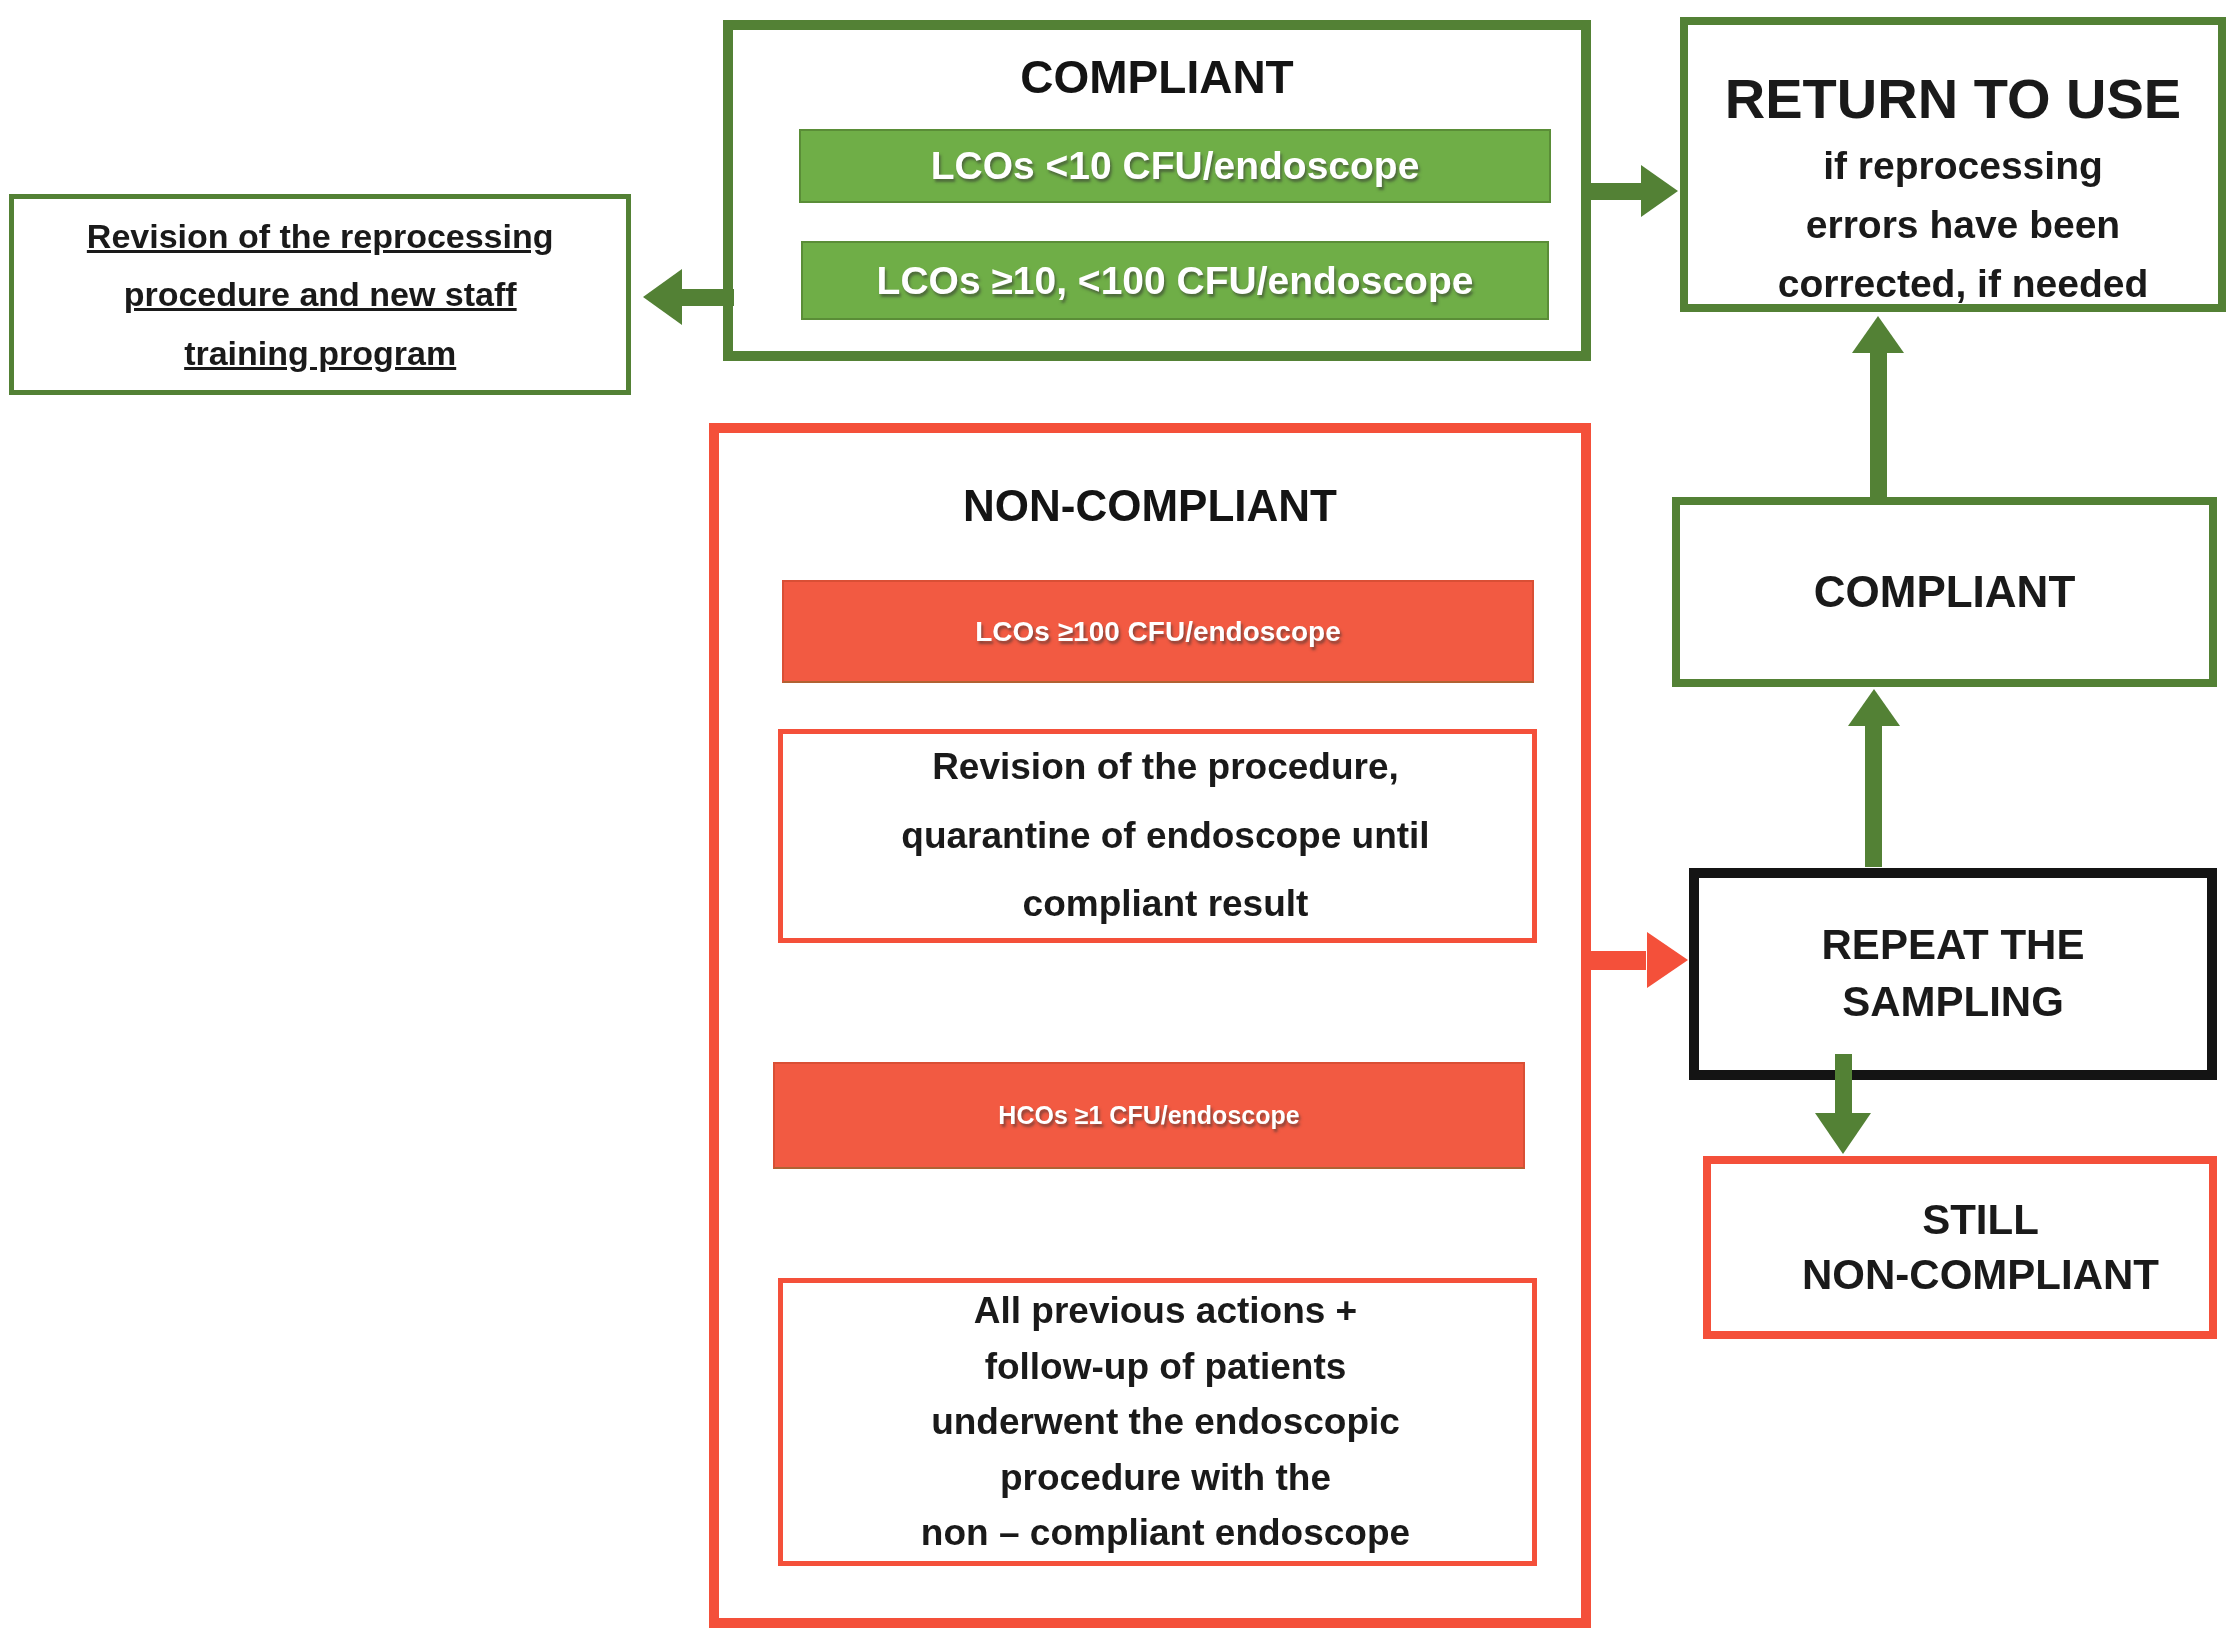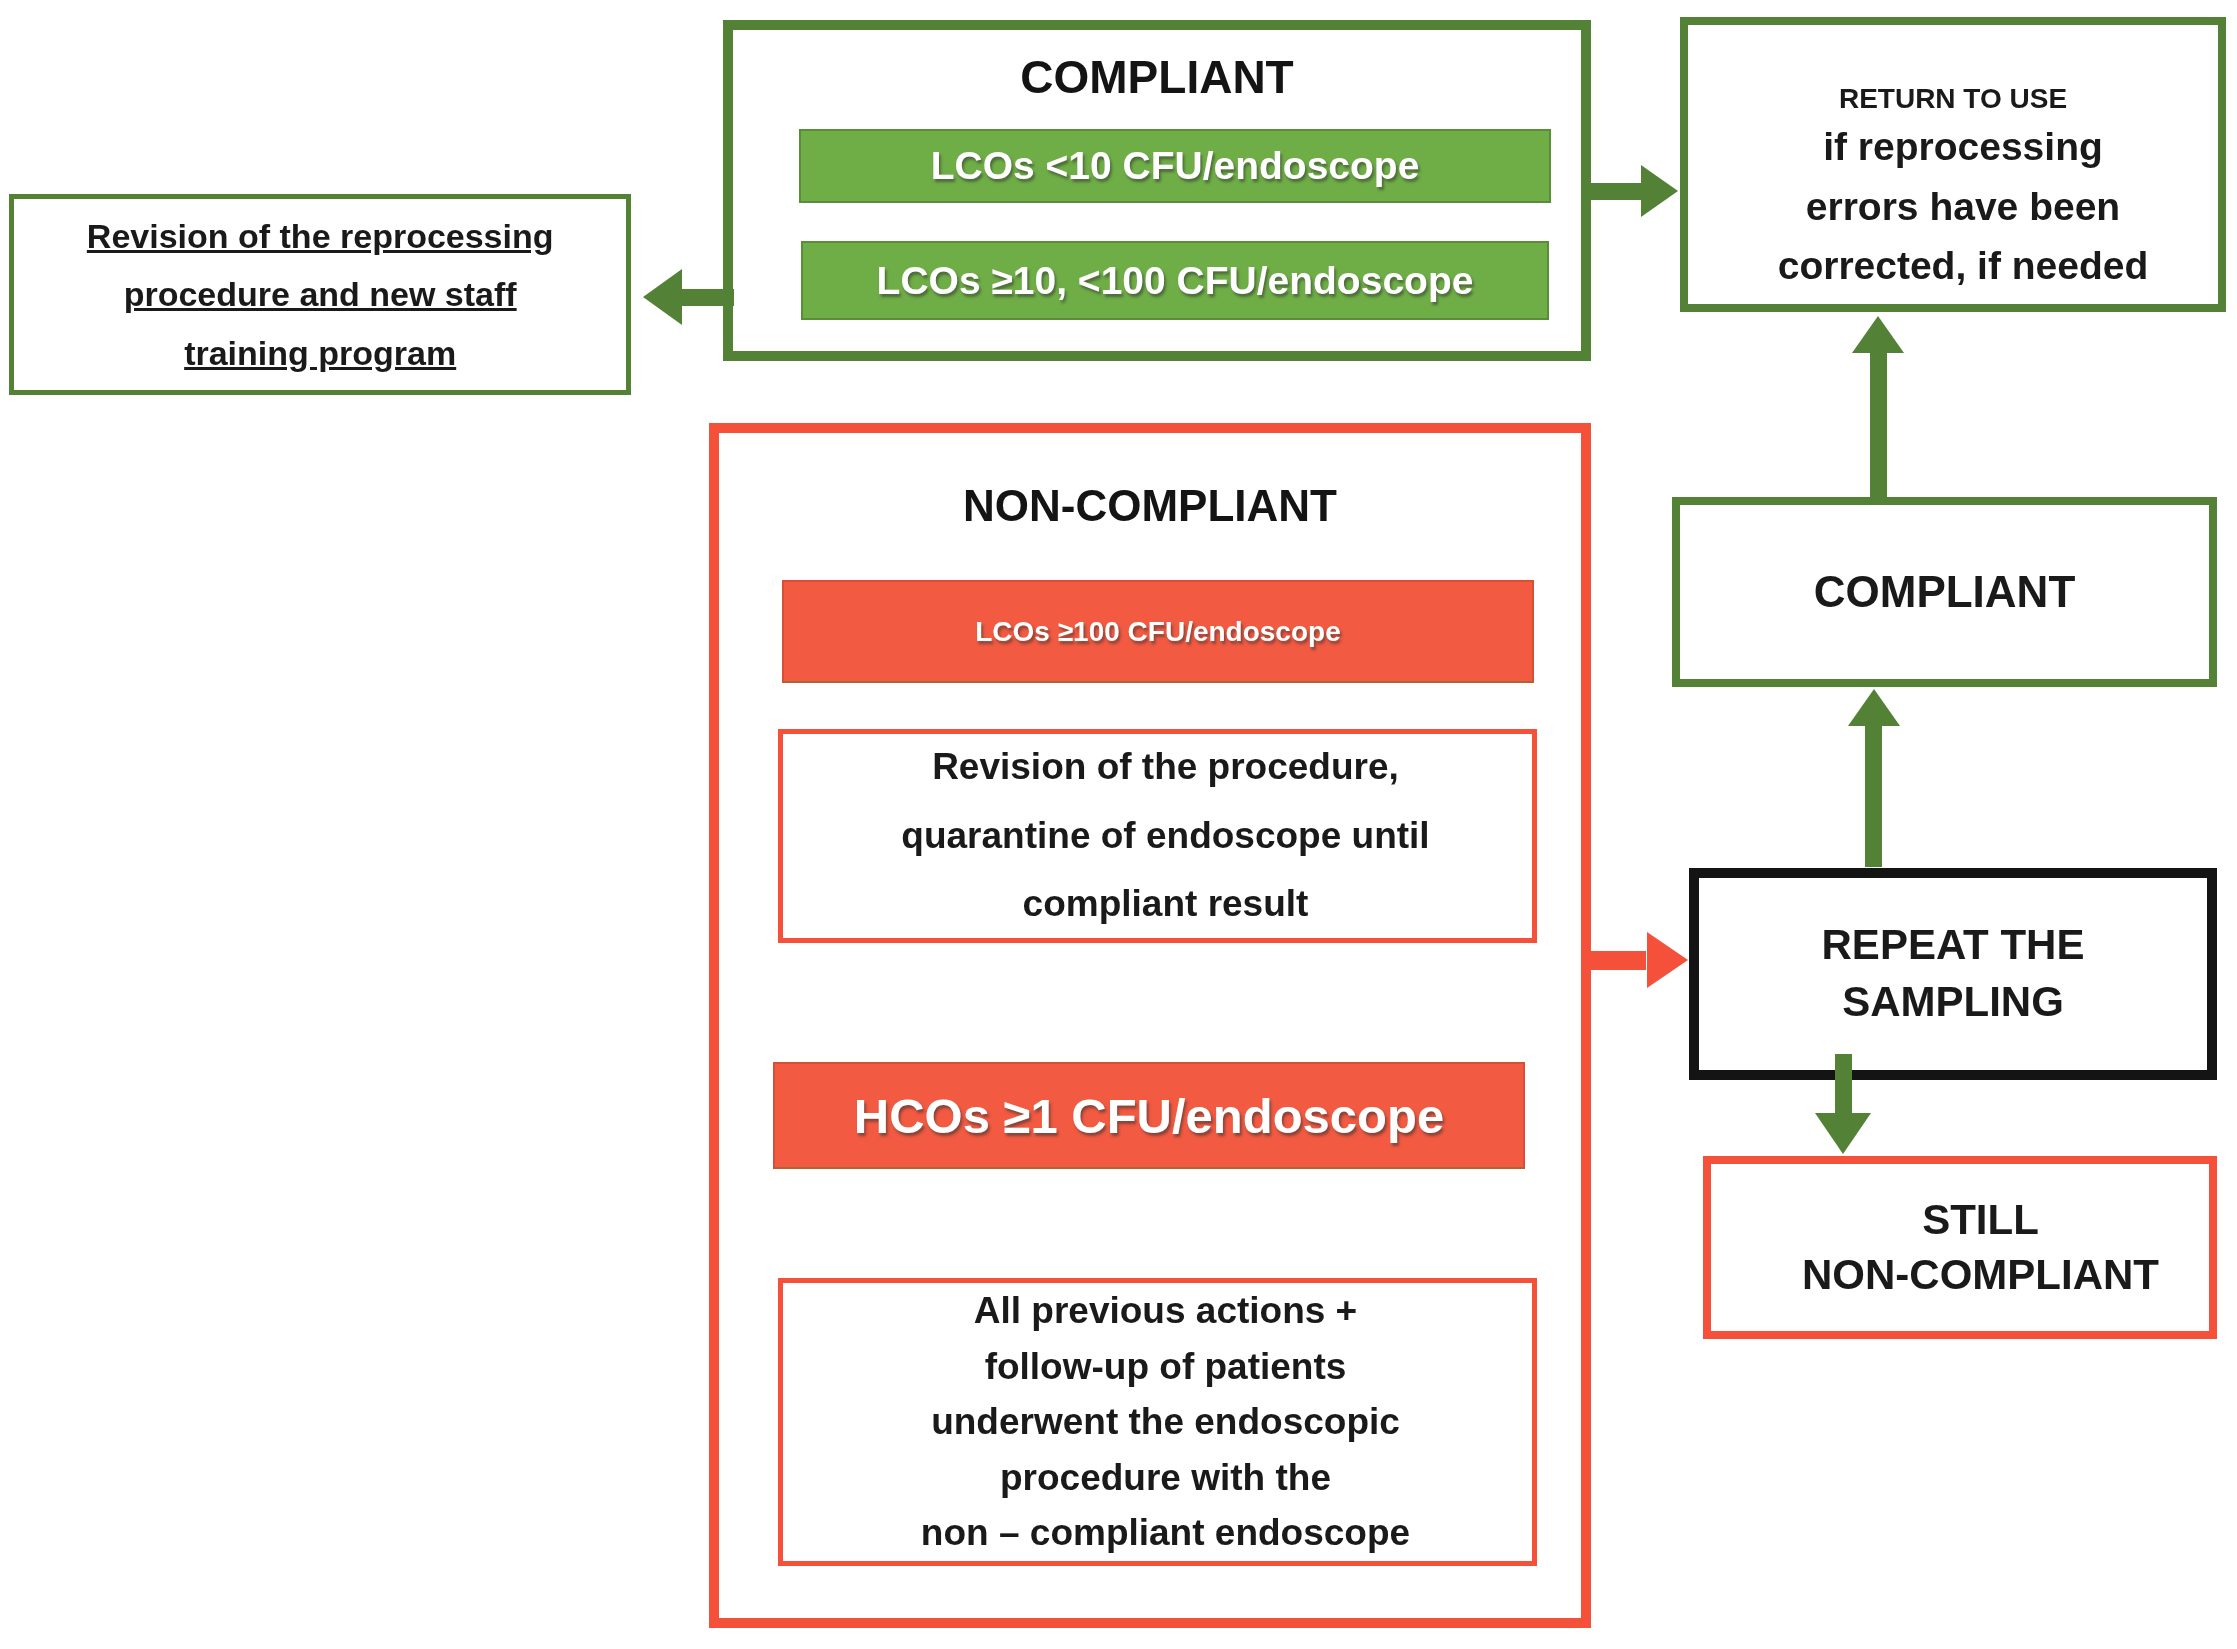--- a/index.html
+++ b/index.html
@@ -48,33 +48,33 @@
 procedure and new staff
 training program</div>
 
   <div class="box green-frame-thick" style="left:723px;top:20px;width:868px;height:341px;">
     <div class="group-title" style="top:20px;font-size:46px;">COMPLIANT</div>
     <div class="chip chip-green" style="left:66px;top:99px;width:752px;height:74px;font-size:39px;">LCOs &lt;10 CFU/endoscope</div>
     <div class="chip chip-green" style="left:68px;top:211px;width:748px;height:79px;font-size:39px;">LCOs ≥10, &lt;100 CFU/endoscope</div>
   </div>
 
   <div class="box green-frame" style="left:1680px;top:16.6px;width:546px;height:295px;">
-    <div style="font-size:28px;line-height:1.3;margin-top:48px;">RETURN TO USE</div>
+    <div style="font-size:56px;line-height:1.3;margin-top:48px;">RETURN TO USE</div>
     <div style="font-size:39px;line-height:1.52;white-space:pre-line;margin-left:20px;">if reprocessing
 errors have been
 corrected, if needed</div>
   </div>
 
   <div class="box red-frame-thick" style="left:709px;top:423px;width:882px;height:1205px;">
     <div class="group-title" style="top:48px;font-size:44px;">NON-COMPLIANT</div>
     <div class="chip chip-red" style="left:63px;top:147px;width:752px;height:103px;font-size:28px;">LCOs ≥100 CFU/endoscope</div>
     <div class="subbox red-thin" style="left:59px;top:296px;width:759px;height:214px;font-size:37px;line-height:1.85;">Revision of the procedure,
 quarantine of endoscope until
 compliant result</div>
-    <div class="chip chip-red" style="left:54px;top:629px;width:752px;height:107px;font-size:49px;">HCOs ≥1 CFU/endoscope</div>
+    <div class="chip chip-red" style="left:54px;top:629px;width:752px;height:107px;font-size:25px;">HCOs ≥1 CFU/endoscope</div>
     <div class="subbox red-thin" style="left:59px;top:845px;width:759px;height:288px;font-size:37px;line-height:1.5;">All previous actions +
 follow-up of patients
 underwent the endoscopic
 procedure with the
 non – compliant endoscope</div>
   </div>
 
   <div class="box green-frame" style="left:1672px;top:497px;width:545px;height:190px;font-size:44px;">COMPLIANT</div>
 
   <div class="box black-frame" style="left:1689px;top:868px;width:528px;height:212px;font-size:42px;line-height:1.35;">REPEAT THE

